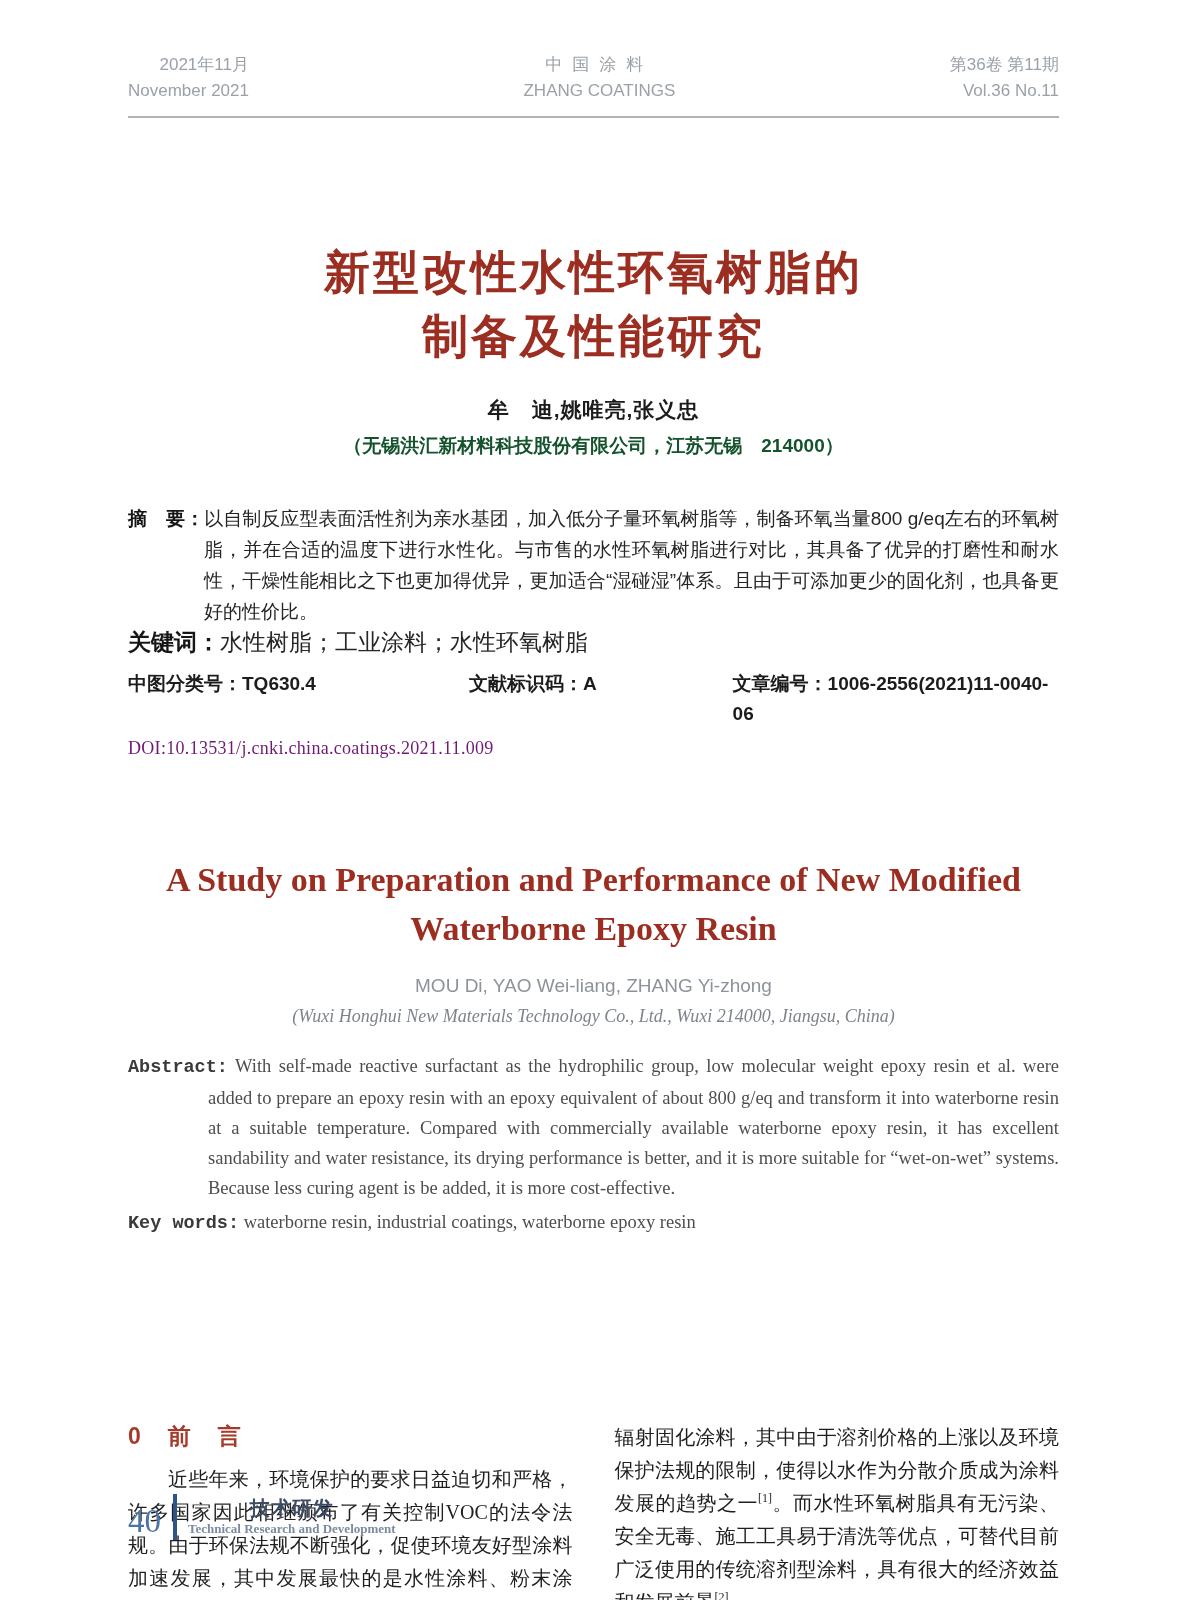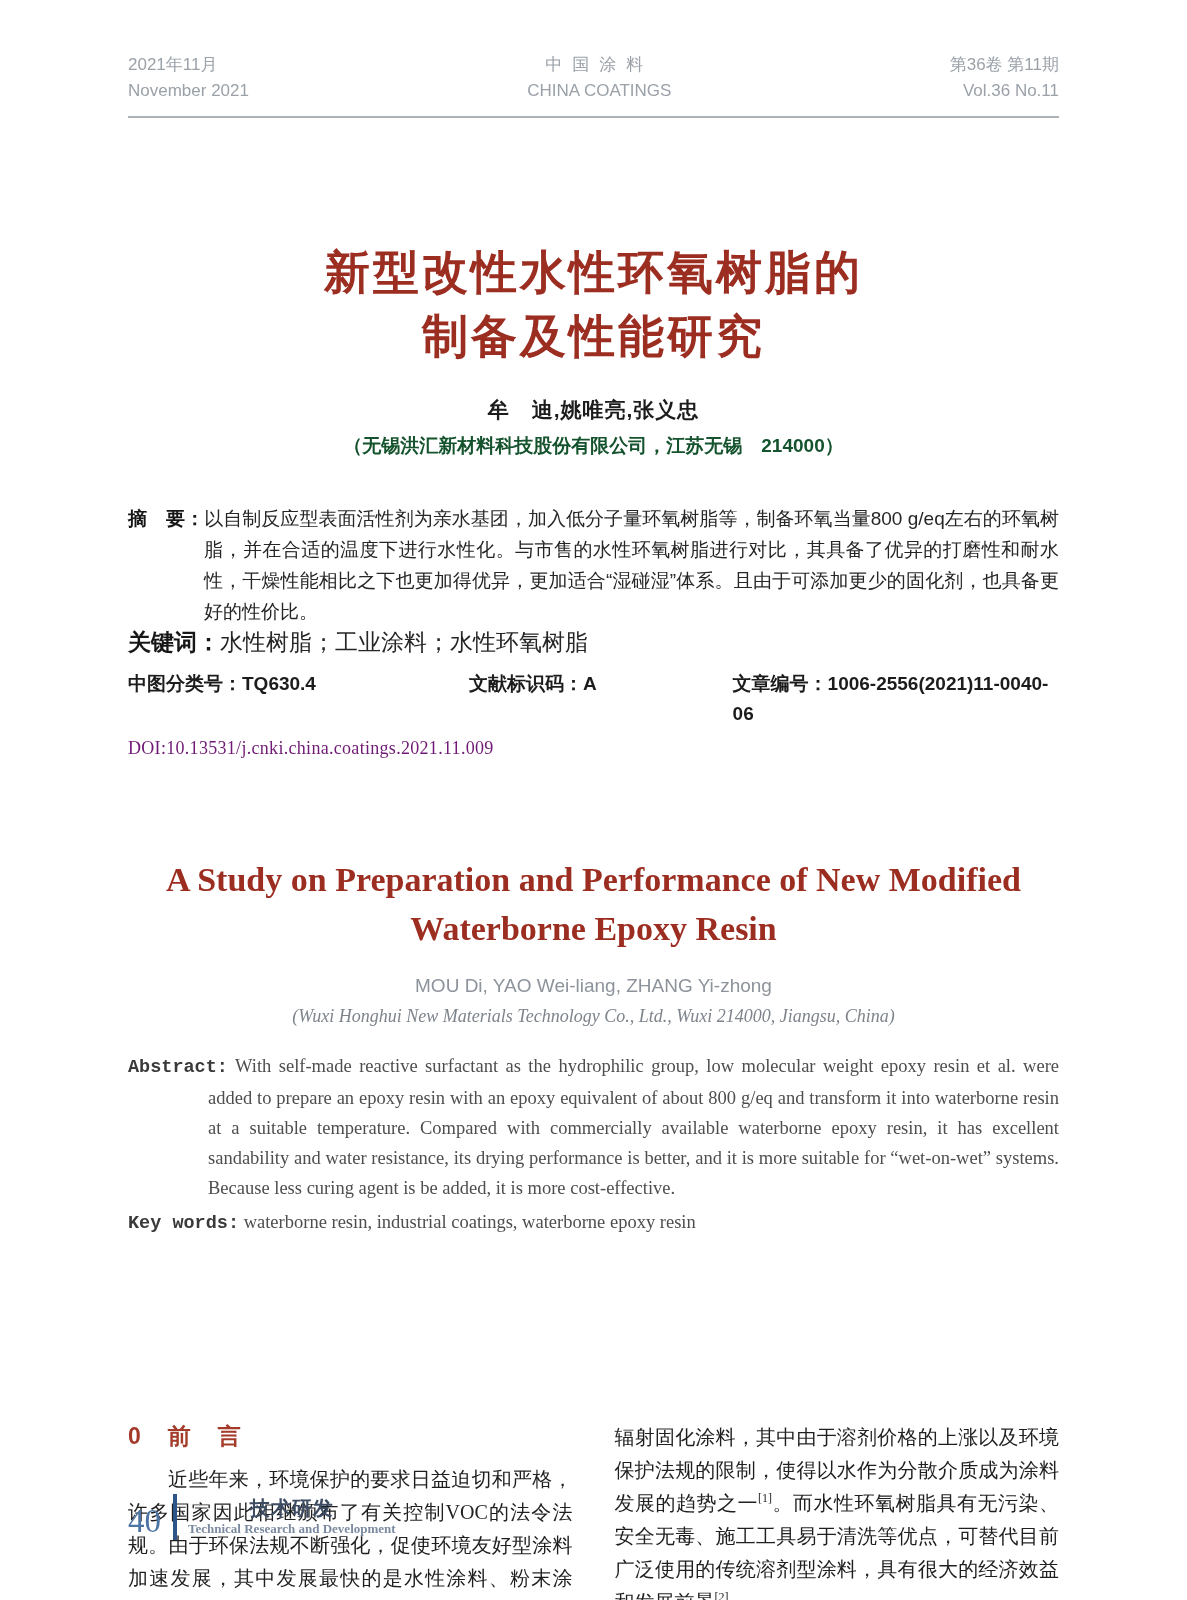--- a/index.html
+++ b/index.html
@@ -13,21 +13,21 @@
   .content { margin:0 128px; width:931px; }
 
   
   .journal-head {
     padding-top:52px; padding-bottom:12px;
     display:flex; justify-content:space-between; align-items:flex-end;
     border-bottom:2px solid #aeb3b8;
     color:#9aa1a8; font-size:17px; line-height:26px;
   }
   .jh-col { white-space:nowrap; }
-  .jh-left  { text-align:left; }
+  .jh-left  { text-align:right; }
   .jh-center{ text-align:center; }
   .jh-center .cn { letter-spacing:10px; }
   .jh-right { text-align:right; }
 
   
   .cn-title {
     margin-top:122px; text-align:center;
     color:#9c2d21; font-weight:800; font-size:46px; line-height:64px;
     letter-spacing:3px;
   }
@@ -128,21 +128,21 @@
 <div class="page">
   <div class="content">
 
     <div class="journal-head">
       <div class="jh-col jh-left">
         <div>2021年11月</div>
         <div>November 2021</div>
       </div>
       <div class="jh-col jh-center">
         <div class="cn">中国涂料</div>
-        <div>CHINA COATINGS</div>
+        <div>ZHANG COATINGS</div>
       </div>
       <div class="jh-col jh-right">
         <div>第36卷 第11期</div>
         <div>Vol.36  No.11</div>
       </div>
     </div>
 
     <h1 class="cn-title">
       <span style="display:block">新型改性水性环氧树脂的</span>
       <span style="display:block">制备及性能研究</span>

